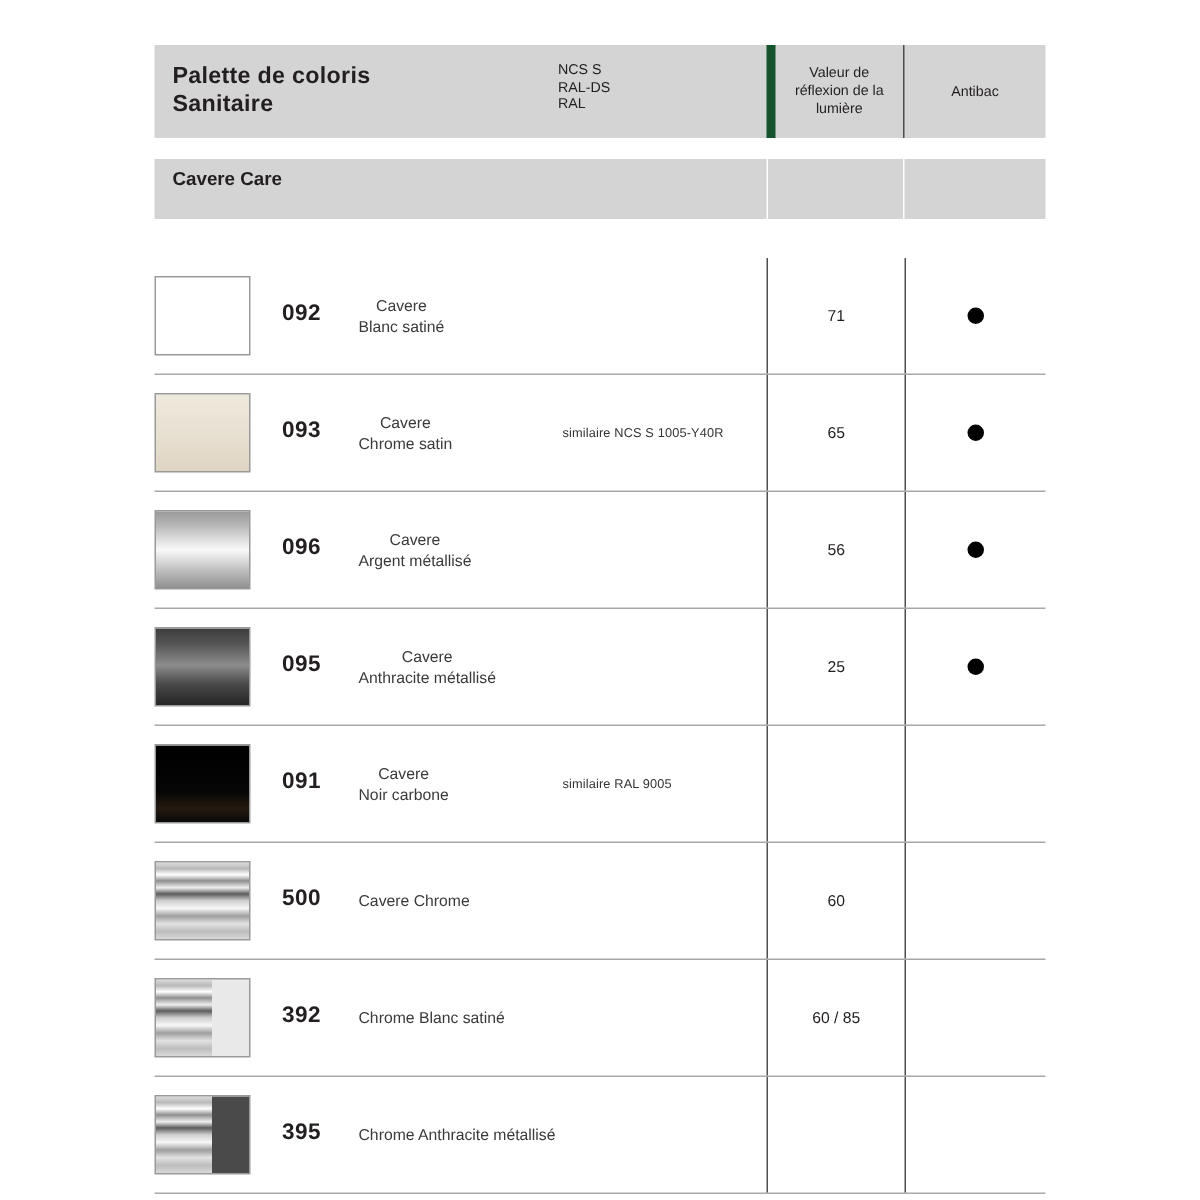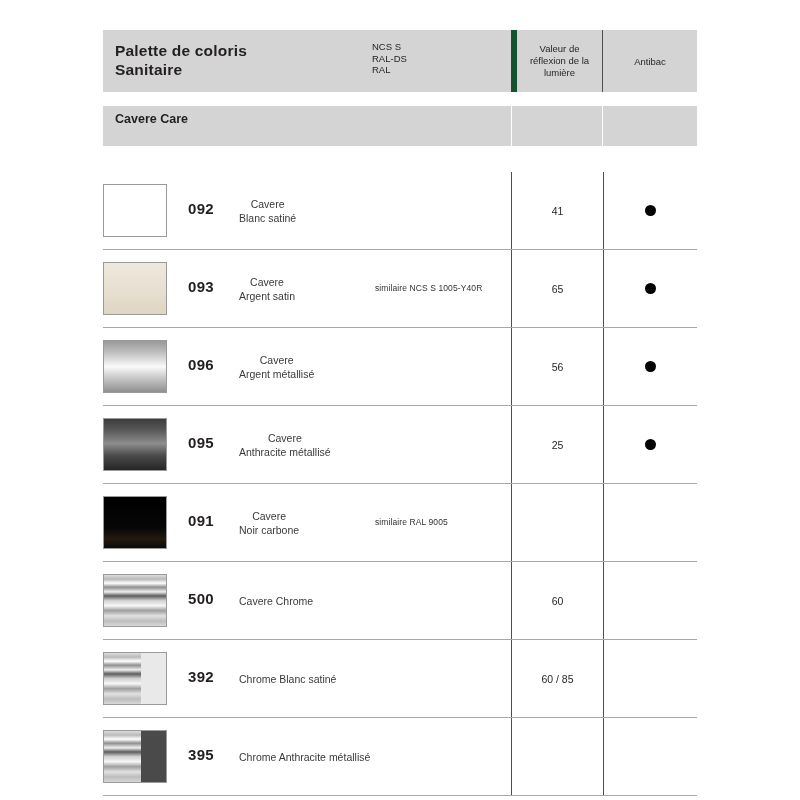--- a/index.html
+++ b/index.html
@@ -263,33 +263,33 @@
   <div class="table" id="table">
       <div class="row">
         <div class="vline-left"></div>
         <div class="vline-right"></div>
         <div class="swatch sw-092"></div>
         <div class="code">092</div>
         <div class="names">
           <div>Cavere</div>
           <div>Blanc satiné</div>
         </div>
-        <div class="refl">41</div>
+        <div class="refl">71</div>
         <div class="antibac">
           <div class="dot"></div>
         </div>
       </div>
       <div class="row">
         <div class="vline-left"></div>
         <div class="vline-right"></div>
         <div class="swatch sw-093"></div>
         <div class="code">093</div>
         <div class="names">
           <div>Cavere</div>
-          <div>Argent satin</div>
+          <div>Chrome satin</div>
         </div>
         <div class="similaire">similaire NCS S 1005-Y40R</div>
         <div class="refl">65</div>
         <div class="antibac">
           <div class="dot"></div>
         </div>
       </div>
       <div class="row">
         <div class="vline-left"></div>
         <div class="vline-right"></div>

